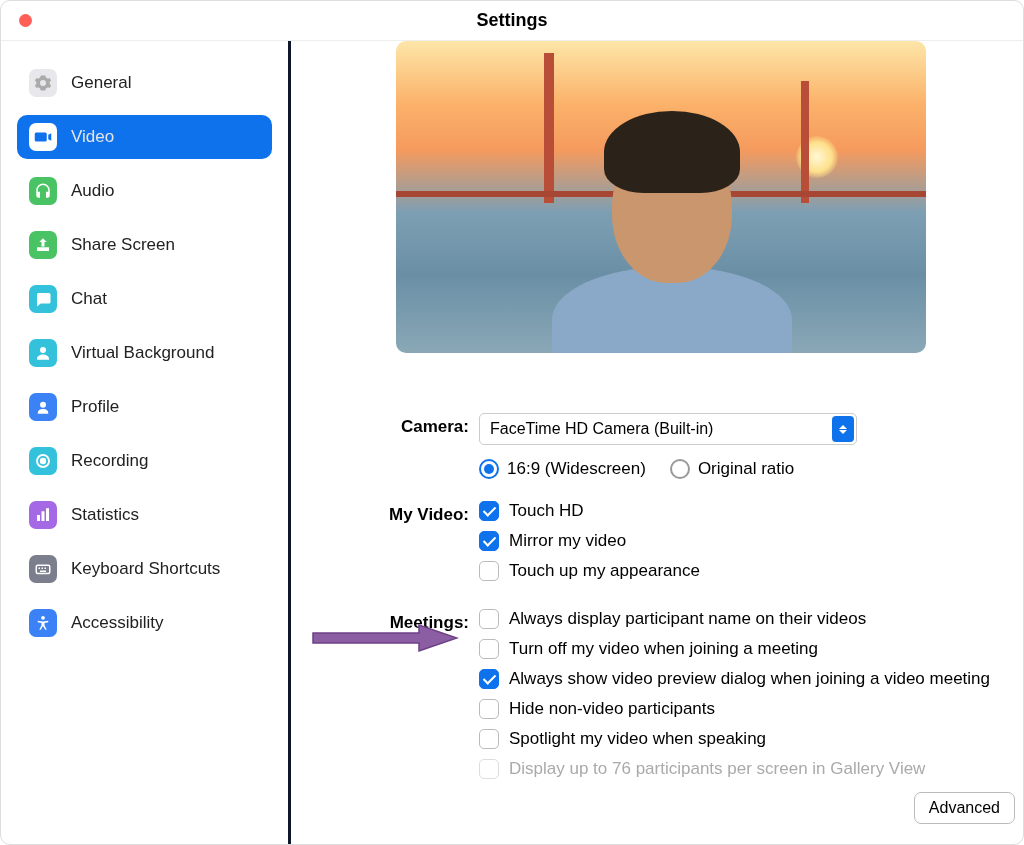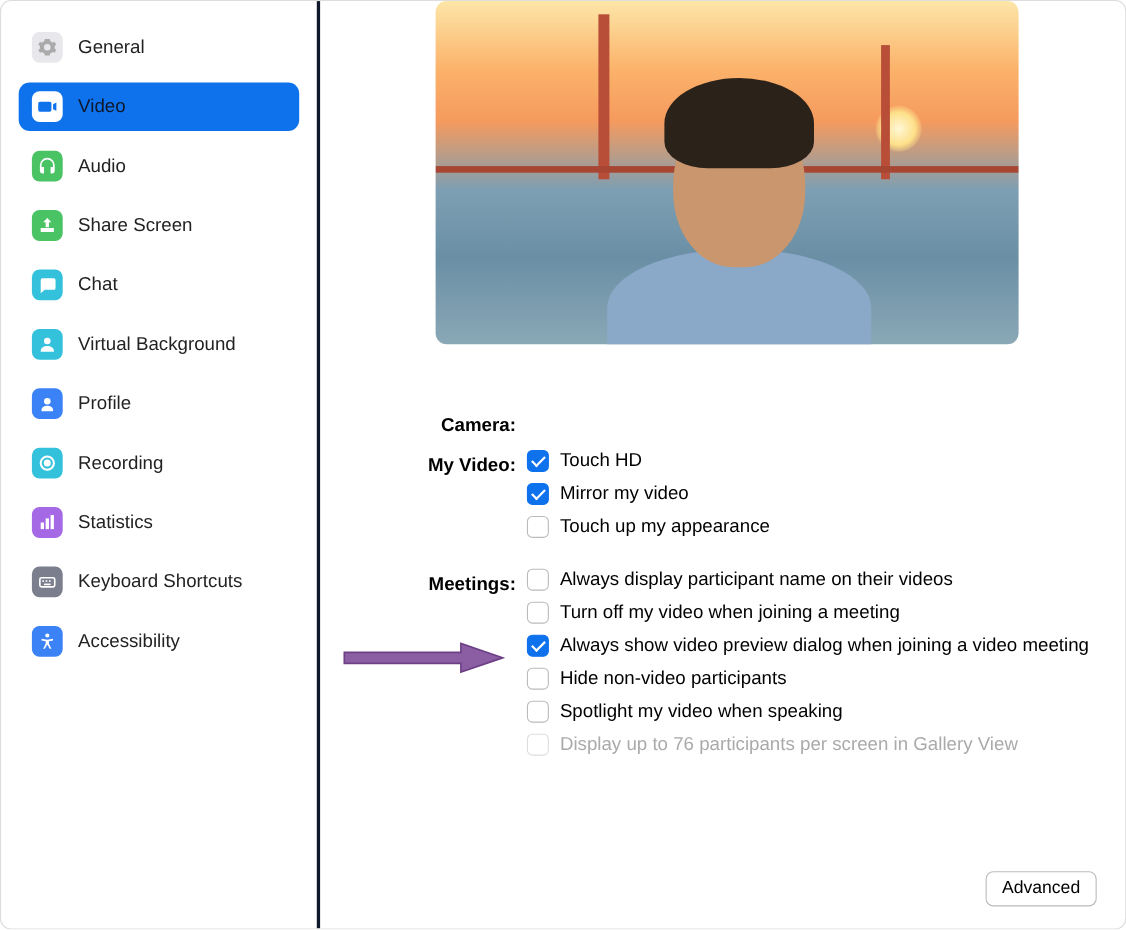--- a/index.html
+++ b/index.html
@@ -57,21 +57,21 @@
   height: 44px;
   padding: 0 12px;
   border-radius: 10px;
   margin-bottom: 10px;
   cursor: pointer;
   font-size: 17px;
   color: #222;
 }
 .side-item.active {
   background: #0e72ed;
-  color: #0f172a;
+  color: #e5e5e5;
   text-align: center;
 }
 .side-icon {
   width: 28px;
   height: 28px;
   border-radius: 7px;
   margin-right: 14px;
   display: flex;
   align-items: center;
   justify-content: center;
@@ -249,34 +249,38 @@
   cursor: default;
 }
 .check-row.disabled { color: #aaa; }
 .arrow-annotation {
   position: absolute;
   left: -10px;
   top: 209px;
 }
 .adv-btn {
   position: absolute;
-  right: 26px;
+  right: 8px;
   bottom: 20px;
   border: 1.5px solid #bbb;
   border-radius: 7px;
   padding: 6px 14px;
   font-size: 16px;
   background: #fff;
   cursor: pointer;
 }
 </style>
 </head>
 <body>
 
 <div class="window">
+  <div class="titlebar">
+    <div class="close-dot"></div>
+    <div class="title">Settings</div>
+  </div>
   <div class="body">
     <div class="sidebar" id="sidebar">
         <div class="side-item">
           <span class="side-icon" style="background: rgb(232, 232, 236);">
             <svg viewBox="0 0 24 24" fill="#aaa">
               <path d="M12 8a4 4 0 100 8 4 4 0 000-8zm9 4a9 9 0 01-.15 1.6l2 1.55-2 3.45-2.35-.95a8 8 0 01-2.75 1.6L15 22h-6l-.75-2.75a8 8 0 01-2.75-1.6l-2.35.95-2-3.45 2-1.55A9 9 0 013 12a9 9 0 01.15-1.6l-2-1.55 2-3.45 2.35.95a8 8 0 012.75-1.6L9 2h6l.75 2.75a8 8 0 012.75 1.6l2.35-.95 2 3.45-2 1.55c.1.53.15 1.06.15 1.6z"></path>
             </svg>
           </span>
           <span>General</span>
         </div>
@@ -383,20 +387,33 @@
               <div class="hair"></div>
             </div>
           <div class="shirt"></div>
         </div>
       </div>
 
       <div class="form">
 
         <div class="row">
           <div class="row-label">Camera:</div>
+          <div class="row-content">
+            <div class="select">
+              <span>FaceTime HD Camera (Built-in)</span>
+              <div class="select-chevron"></div>
+            </div>
+            <div class="radio-row" style="margin-top:14px">
+              <span class="radio checked"></span>
+              <span>16:9 (Widescreen)</span>
+              <span class="radio-gap"></span>
+              <span class="radio"></span>
+              <span>Original ratio</span>
+            </div>
+          </div>
         </div>
 
         <div class="row">
           <div class="row-label">My Video:</div>
           <div class="row-content" id="myvideo-list">
               <div class="check-row">
                 <span class="checkbox checked"></span>
                 <span>Touch HD</span>
               </div>
               <div class="check-row">

